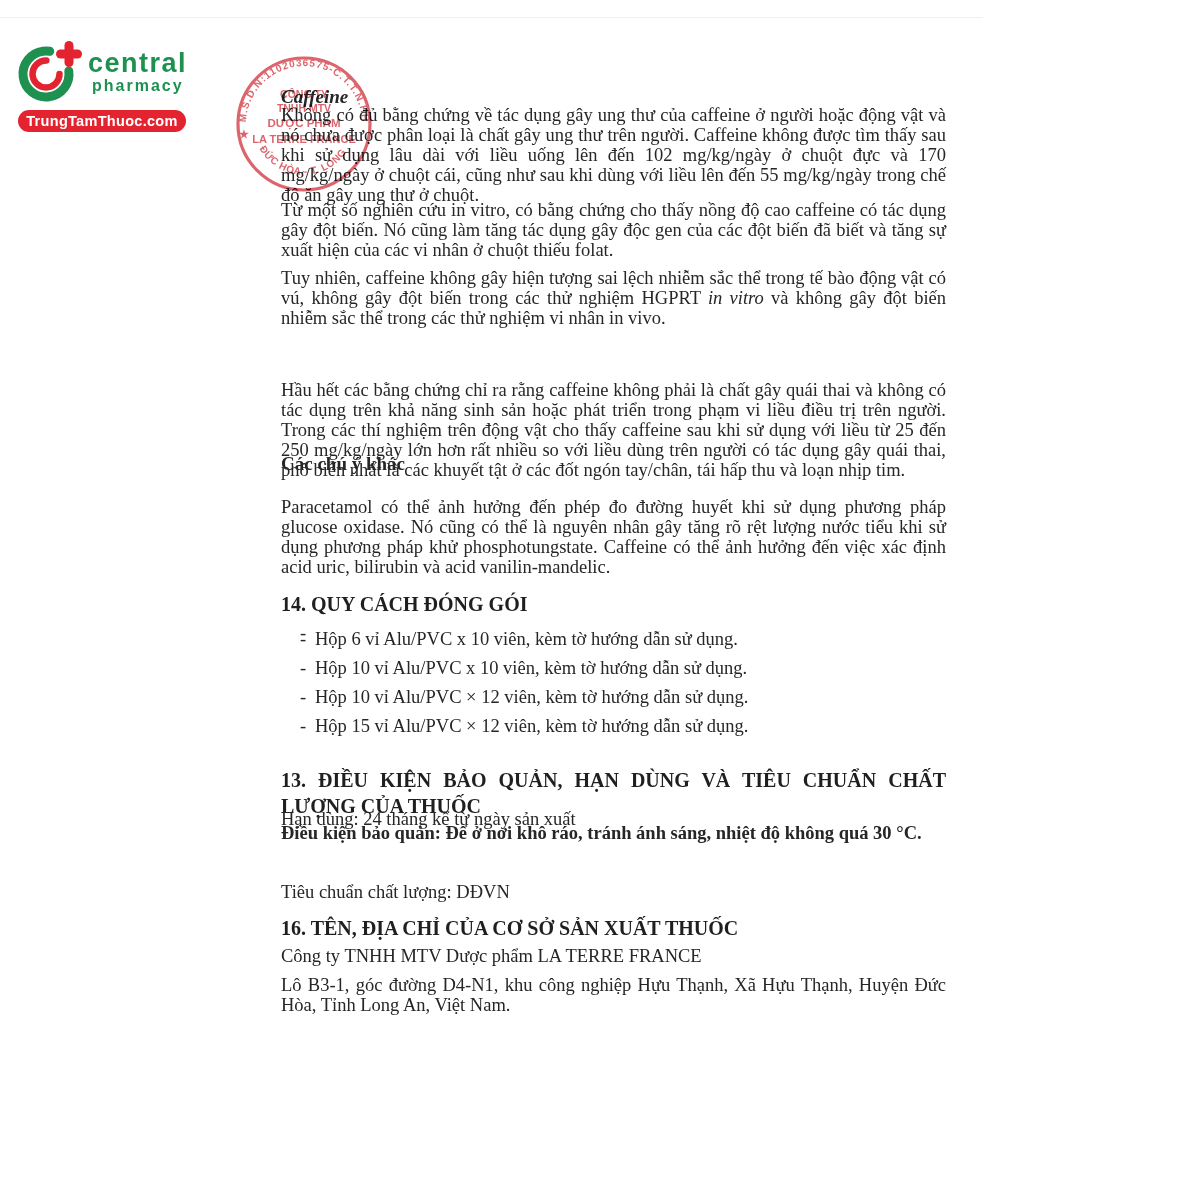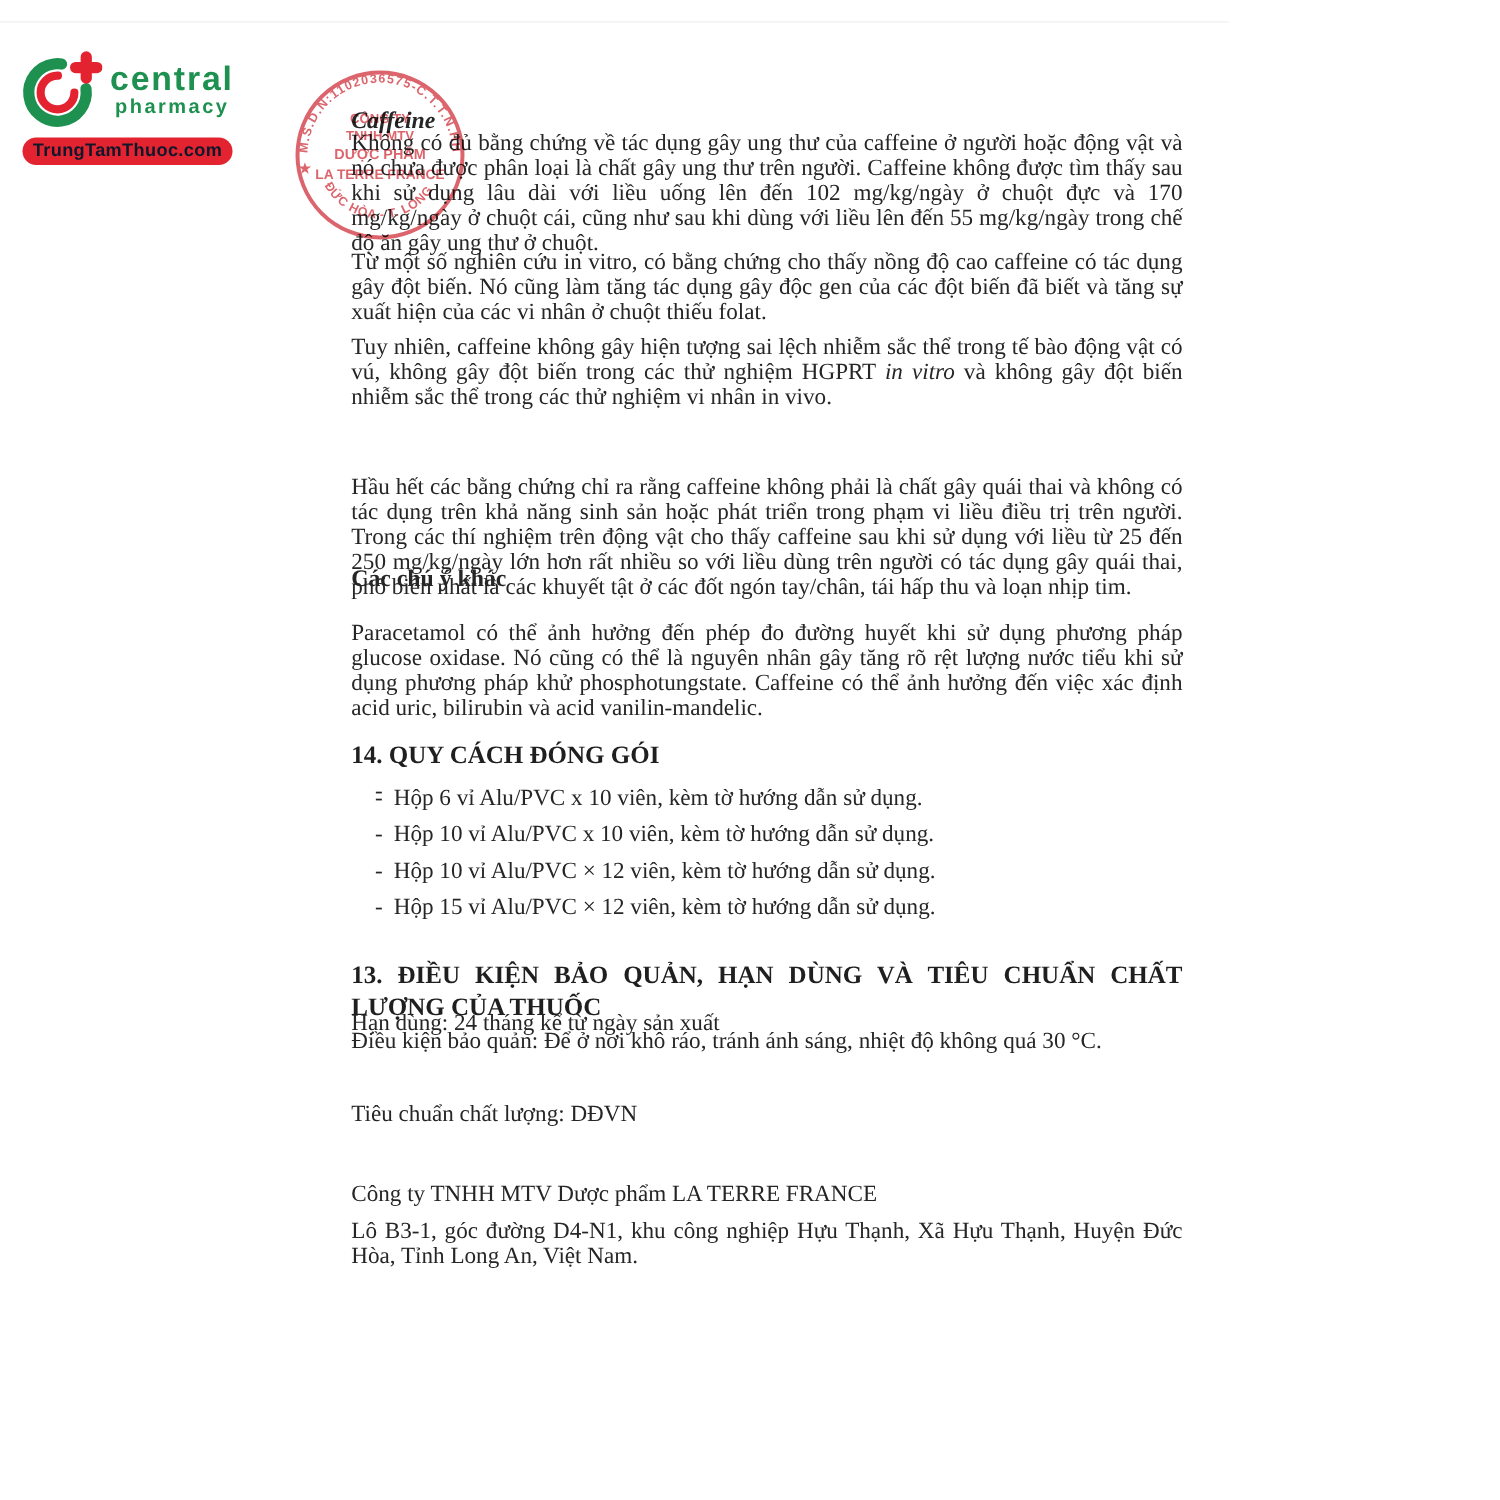--- a/index.html
+++ b/index.html
@@ -12,21 +12,21 @@
 
   
   .brand{position:absolute;left:16px;top:38px;width:210px;font-family:"Liberation Sans", sans-serif;}
   .brand-row{display:flex;align-items:center;}
   .brand-icon{width:66px;height:66px;flex:0 0 66px;}
   .brand-text{margin-left:6px;margin-top:2px;}
   .brand-title{font-size:27px;font-weight:bold;color:#1e9150;letter-spacing:1.5px;line-height:28px;}
   .brand-sub{font-size:16px;font-weight:bold;color:#1e9150;letter-spacing:2px;margin-left:4px;line-height:18px;}
   .brand-banner{margin-top:6px;margin-left:2px;width:168px;height:22px;background:#e32430;border-radius:12px;
     display:flex;align-items:center;justify-content:center;}
-  .brand-banner span{color:#0f172a;font-size:14.5px;font-weight:bold;letter-spacing:0.3px;}
+  .brand-banner span{color:#ffffff;font-size:14.5px;font-weight:bold;letter-spacing:0.3px;}
 
   
   .stamp{position:absolute;left:234px;top:54px;width:140px;height:140px;opacity:0.82;mix-blend-mode:multiply;z-index:5;pointer-events:none;}
   .stamp text{fill:#d4434c;font-family:"Liberation Sans", sans-serif;font-weight:bold;}
   .st-arc{font-size:10px;letter-spacing:1px;}
   .st-arc2{font-size:10px;letter-spacing:0.5px;}
   .st-c{text-anchor:middle;}
 
   
   .blk{position:absolute;left:281px;width:665px;color:#262626;}
@@ -43,21 +43,21 @@
   .pos-p1{top:105px;}
   .pos-p2{top:200px;}
   .pos-p3{top:268px;}
   .pos-p4{top:336px;margin-top:44px;}
   .pos-notes{top:453px;}
   .pos-lab{top:478px;}
   .pos-p5{top:497px;}
   .pos-h14{top:591px;}
   .pos-items{top:622px;}
   .pos-h15{top:767px;}
-  .pos-storage{top:823px;}
+  .pos-storage{top:823px;font-weight:bold;}
   .pos-shelf{top:809px;}
   .pos-quality{top:882px;}
   .pos-h16{top:915px;}
   .pos-company{top:946px;}
   .pos-address{top:975px;}
 </style>
 </head>
 <body>
 
 <div class="page">
@@ -138,16 +138,17 @@
       <span class="dash">-</span>
       <span>Hộp 15 vỉ Alu/PVC × 12 viên, kèm tờ hướng dẫn sử dụng.</span>
     </div>
   </div>
 
   <h3 class="blk h-sec pos-h15">13. ĐIỀU KIỆN BẢO QUẢN, HẠN DÙNG VÀ TIÊU CHUẨN CHẤT LƯỢNG CỦA THUỐC</h3>
   <p class="blk body pos-storage">Điều kiện bảo quản: Để ở nơi khô ráo, tránh ánh sáng, nhiệt độ không quá 30 °C.</p>
   <p class="blk body pos-shelf">Hạn dùng: 24 tháng kể từ ngày sản xuất</p>
   <p class="blk body pos-quality">Tiêu chuẩn chất lượng: DĐVN</p>
 
+  <h3 class="blk h-sec pos-h16">16. TÊN, ĐỊA CHỈ CỦA CƠ SỞ SẢN XUẤT THUỐC</h3>
   <p class="blk body pos-company">Công ty TNHH MTV Dược phẩm LA TERRE FRANCE</p>
   <p class="blk body pos-address">Lô B3-1, góc đường D4-N1, khu công nghiệp Hựu Thạnh, Xã Hựu Thạnh, Huyện Đức Hòa, Tỉnh Long An, Việt Nam.</p>
 
 </div>
 
 </body></html>

